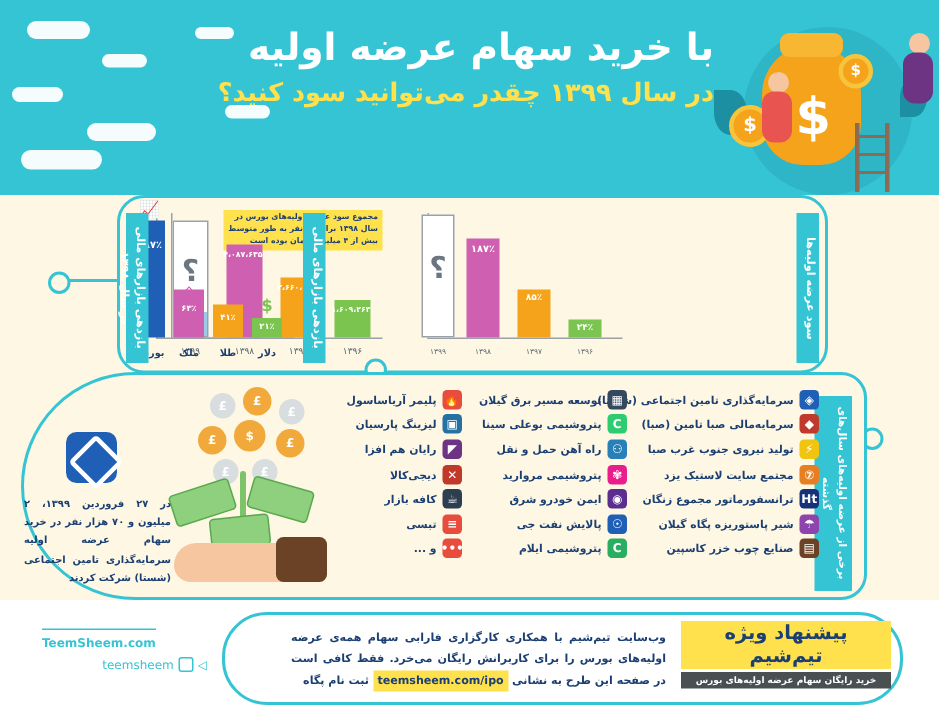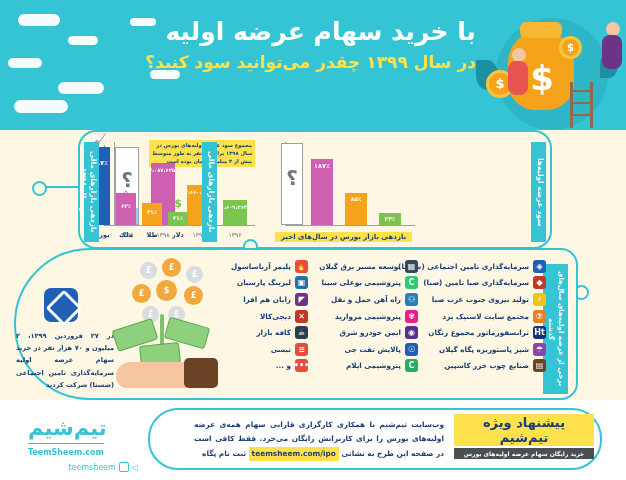--- a/index.html
+++ b/index.html
@@ -210,21 +210,20 @@
     <div class="bar" style="right:82px;width:22px;height:66px;background:#cf5fb0;">
       <span class="v" style="top:3px;font-size:6.5px;">۱۸۷٪</span>
     </div>
     <div class="xtick" style="right:78px;width:30px;font-size:5px;">۱۳۹۸</div>
 
     <div class="bar" style="right:112px;width:22px;height:82px;background:#fff;border:1px solid #9aa2a8;box-sizing:border-box;">
       <span class="qmark" style="left:0;right:0;top:22px;">؟</span>
     </div>
     <div class="xtick" style="right:108px;width:30px;font-size:5px;">۱۳۹۹</div>
 
-    <div class="chart-b-title">بازدهی بازار بورس در سال‌های اخیر</div>
   </div>
 
   <div class="vlabel" style="left:122px;top:10px;height:92px;width:13px;">بازدهی بازارهای مالی</div>
 
   <div class="chart-c" style="left:12px;">
     <div class="axis-x" style="left:12px;"></div>
     <div class="axis-y" style="left:12px;"></div>
     <div class="ytick" style="right:88px;bottom:30px;">۵۰٪</div>
     <div class="ytick" style="right:88px;bottom:48px;">۱۰۰٪</div>
     <div class="ytick" style="right:88px;bottom:66px;">۱۵۰٪</div>
@@ -269,21 +268,21 @@
 <div class="card2">
   <div class="vlabel2">برخی از عرضه اولیه‌های سال‌های گذشته</div>
 
   <div class="co-col" style="right:30px;width:118px;">
     <div class="co-item">
         <span class="co-ico" style="background:#1f5fb5;">◈</span>
         <span class="co-name">سرمایه‌گذاری تامین اجتماعی (شستا)</span>
       </div>
     <div class="co-item">
         <span class="co-ico" style="background:#c0392b;">◆</span>
-        <span class="co-name">سرمایه‌گذاری صبا تامین (صبا)</span>
+        <span class="co-name">سرمایه‌مالی صبا تامین (صبا)</span>
       </div>
     <div class="co-item">
         <span class="co-ico" style="background:#f1c40f;">⚡</span>
         <span class="co-name">تولید نیروی جنوب غرب صبا</span>
       </div>
     <div class="co-item">
         <span class="co-ico" style="background:#e67e22;">⑦</span>
         <span class="co-name">مجتمع سایت لاستیک یزد</span>
       </div>
     <div class="co-item">
@@ -389,21 +388,20 @@
       <span class="b1">پیشنهاد ویژه تیم‌شیم</span>
       <span class="b2">خرید رایگان سهام عرضه اولیه‌های بورس</span>
     </div>
     <div class="f-text">
       <span>وب‌سایت تیم‌شیم با همکاری کارگزاری فارابی سهام همه‌ی عرضه اولیه‌های بورس را برای کاربرانش رایگان می‌خرد. فقط کافی است در صفحه این طرح به نشانی</span>
       <span class="f-url">teemsheem.com/ipo</span>
       <span>ثبت نام پگاه</span>
     </div>
   </div>
   <div class="brand">
-    <div class="brand-mark">تیم‌شیم</div>
     <div class="brand-dom">TeemSheem.com</div>
     <div class="brand-soc">
       <span>◁</span>
       <span class="ig"></span>
       <span>teemsheem</span>
     </div>
   </div>
 </div>
 
 </body></html>

